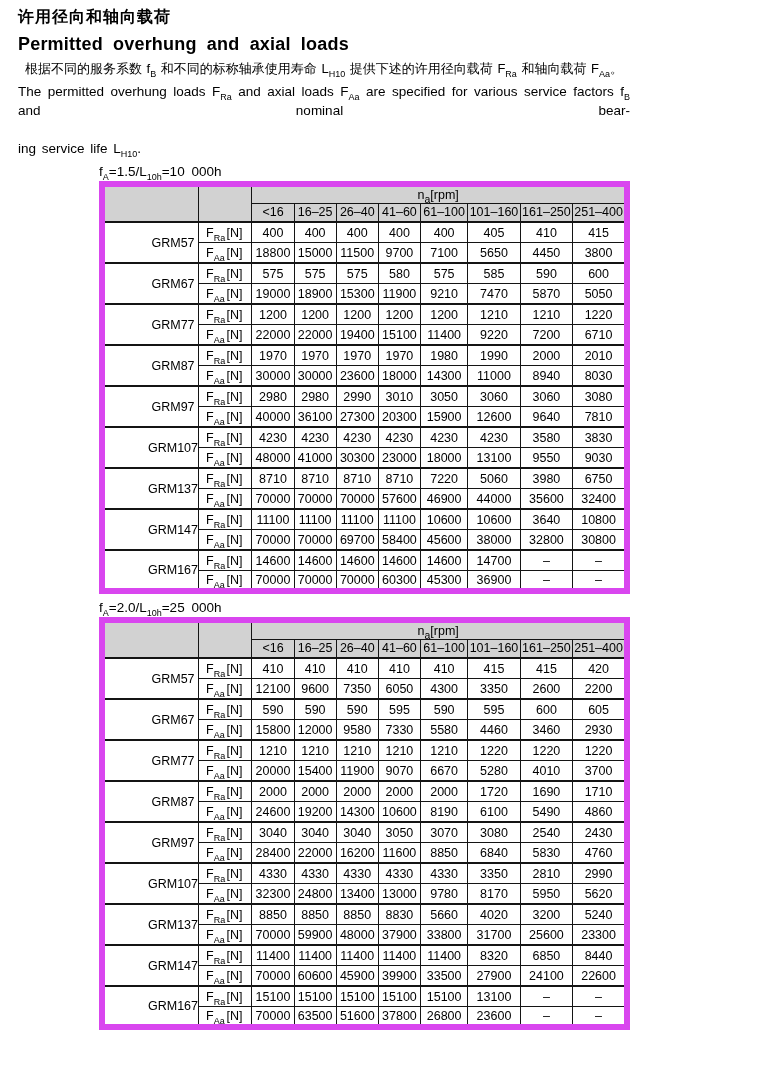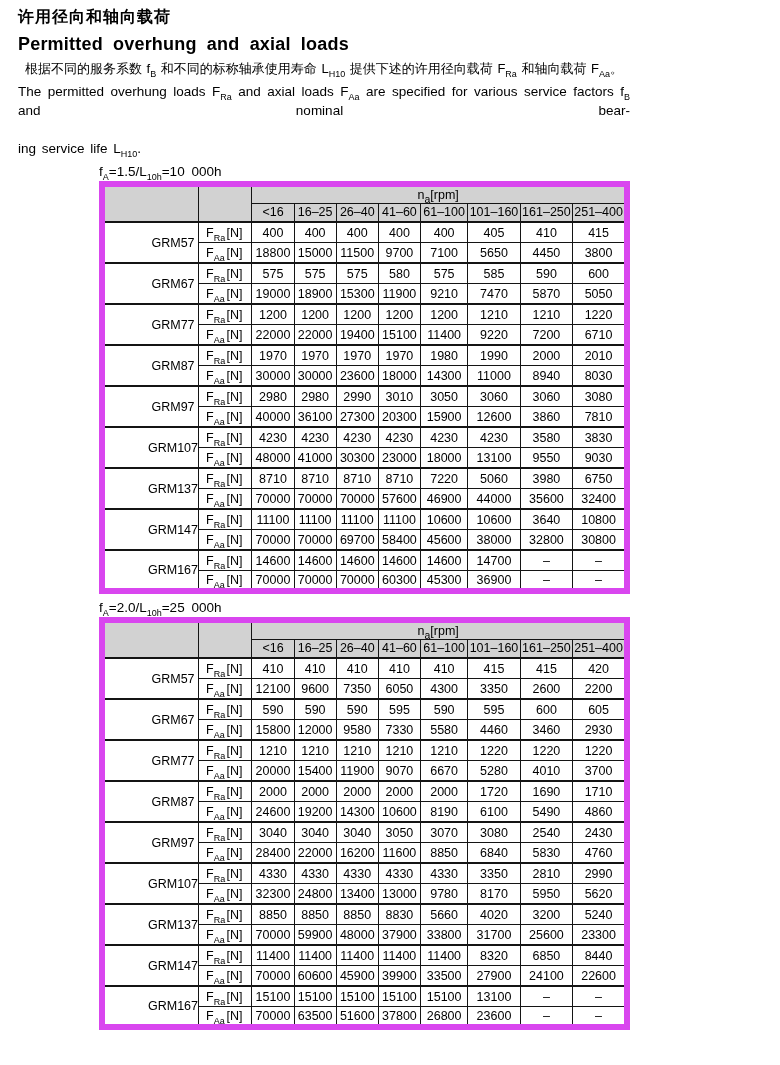--- a/index.html
+++ b/index.html
@@ -259,21 +259,21 @@
               <span>F<sub>Aa</sub></span>
               <span class="unit">[N]</span>
             </div>
           </td>
           <td class="val">40000</td>
           <td class="val">36100</td>
           <td class="val">27300</td>
           <td class="val">20300</td>
           <td class="val">15900</td>
           <td class="val">12600</td>
-          <td class="val">3860</td>
+          <td class="val">9640</td>
           <td class="val">7810</td>
         </tr>
         <tr class="g1">
           <td class="model" rowspan="2">GRM107</td>
           <td class="flabel">
             <div class="fl">
               <span>F<sub>Ra</sub></span>
               <span class="unit">[N]</span>
             </div>
           </td>

